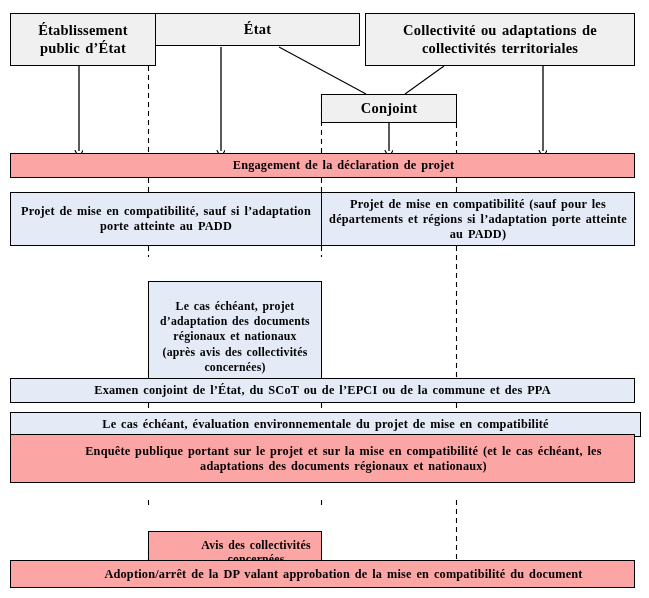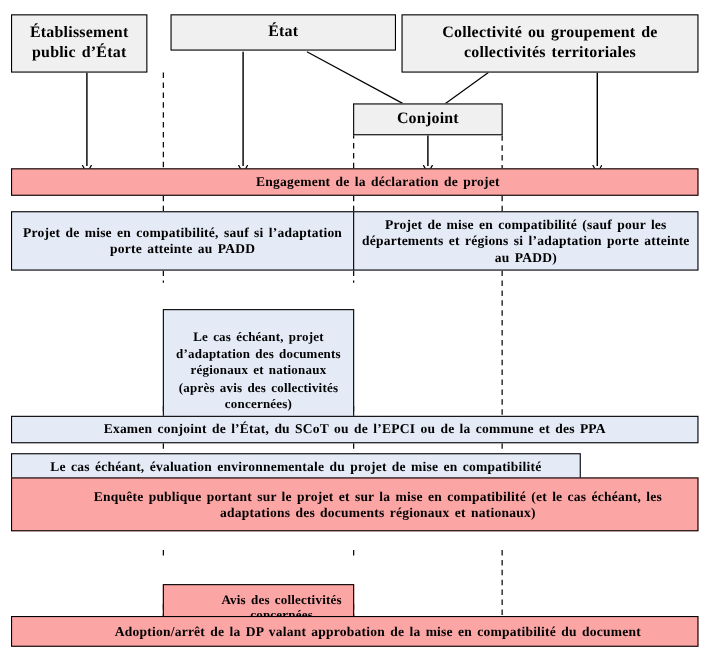--- a/index.html
+++ b/index.html
@@ -92,30 +92,30 @@
       <line x1="389" y1="123" x2="389" y2="151" marker-end="url(#arrowhead)"></line>
       <line x1="543" y1="66" x2="543" y2="151" marker-end="url(#arrowhead)"></line>
     </g>
 
     <g stroke="#000" stroke-width="1.1" fill="none">
       <line x1="279" y1="47" x2="366" y2="94"></line>
       <line x1="444" y1="66" x2="405" y2="94"></line>
     </g>
   </svg>
 
-  <div class="box gray fs14" style="left:10px; top:13px; width:124px; height:53px;">
+  <div class="box gray fs14" style="left:10px; top:13px; width:146px; height:53px;">
     <span>Établissement public d’État</span>
   </div>
 
   <div class="box gray fs14" style="left:155px; top:13px; width:205px; height:33px;">
     <span>État</span>
   </div>
 
   <div class="box gray fs14" style="left:365px; top:13px; width:270px; height:53px;">
-    <span>Collectivité ou groupement de collectivités territoriales</span>
+    <span>Collectivité ou adaptations de collectivités territoriales</span>
   </div>
 
   <div class="box gray fs14" style="left:321px; top:94px; width:136px; height:29px;">
     <span>Conjoint</span>
   </div>
 
   <div class="box pink fs12" style="left:10px; top:153px; width:625px; height:25px;">
     <span>Engagement de la déclaration de projet</span>
   </div>
 
@@ -128,21 +128,21 @@
   </div>
 
   <div class="box blue fs115" style="left:148px; top:257px; width:174px; height:112px; line-height:1.3;">
     <span>Le cas échéant, projet d’adaptation des documents régionaux et nationaux (après avis des collec­tivités concernées)</span>
   </div>
 
   <div class="box blue fs12" style="left:10px; top:378px; width:625px; height:25px;">
     <span>Examen conjoint de l’État, du SCoT ou de l’EPCI ou de la commune et des PPA</span>
   </div>
 
-  <div class="box blue fs12" style="left:10px; top:412px; width:518px; height:25px;">
+  <div class="box blue fs12" style="left:10px; top:412px; width:631px; height:25px;">
     <span>Le cas échéant, évaluation environnementale du projet de mise en compatibilité</span>
   </div>
 
   <div class="box pink fs12" style="left:10px; top:434px; width:625px; height:49px;">
     <span>Enquête publique portant sur le projet et sur la mise en compatibilité (et le cas échéant, les adaptations des documents régionaux et nationaux)</span>
   </div>
 
   <div class="box pink fs115" style="left:148px; top:507px; width:174px; height:42px;">
     <span>Avis des collectivités concernées</span>
   </div>

